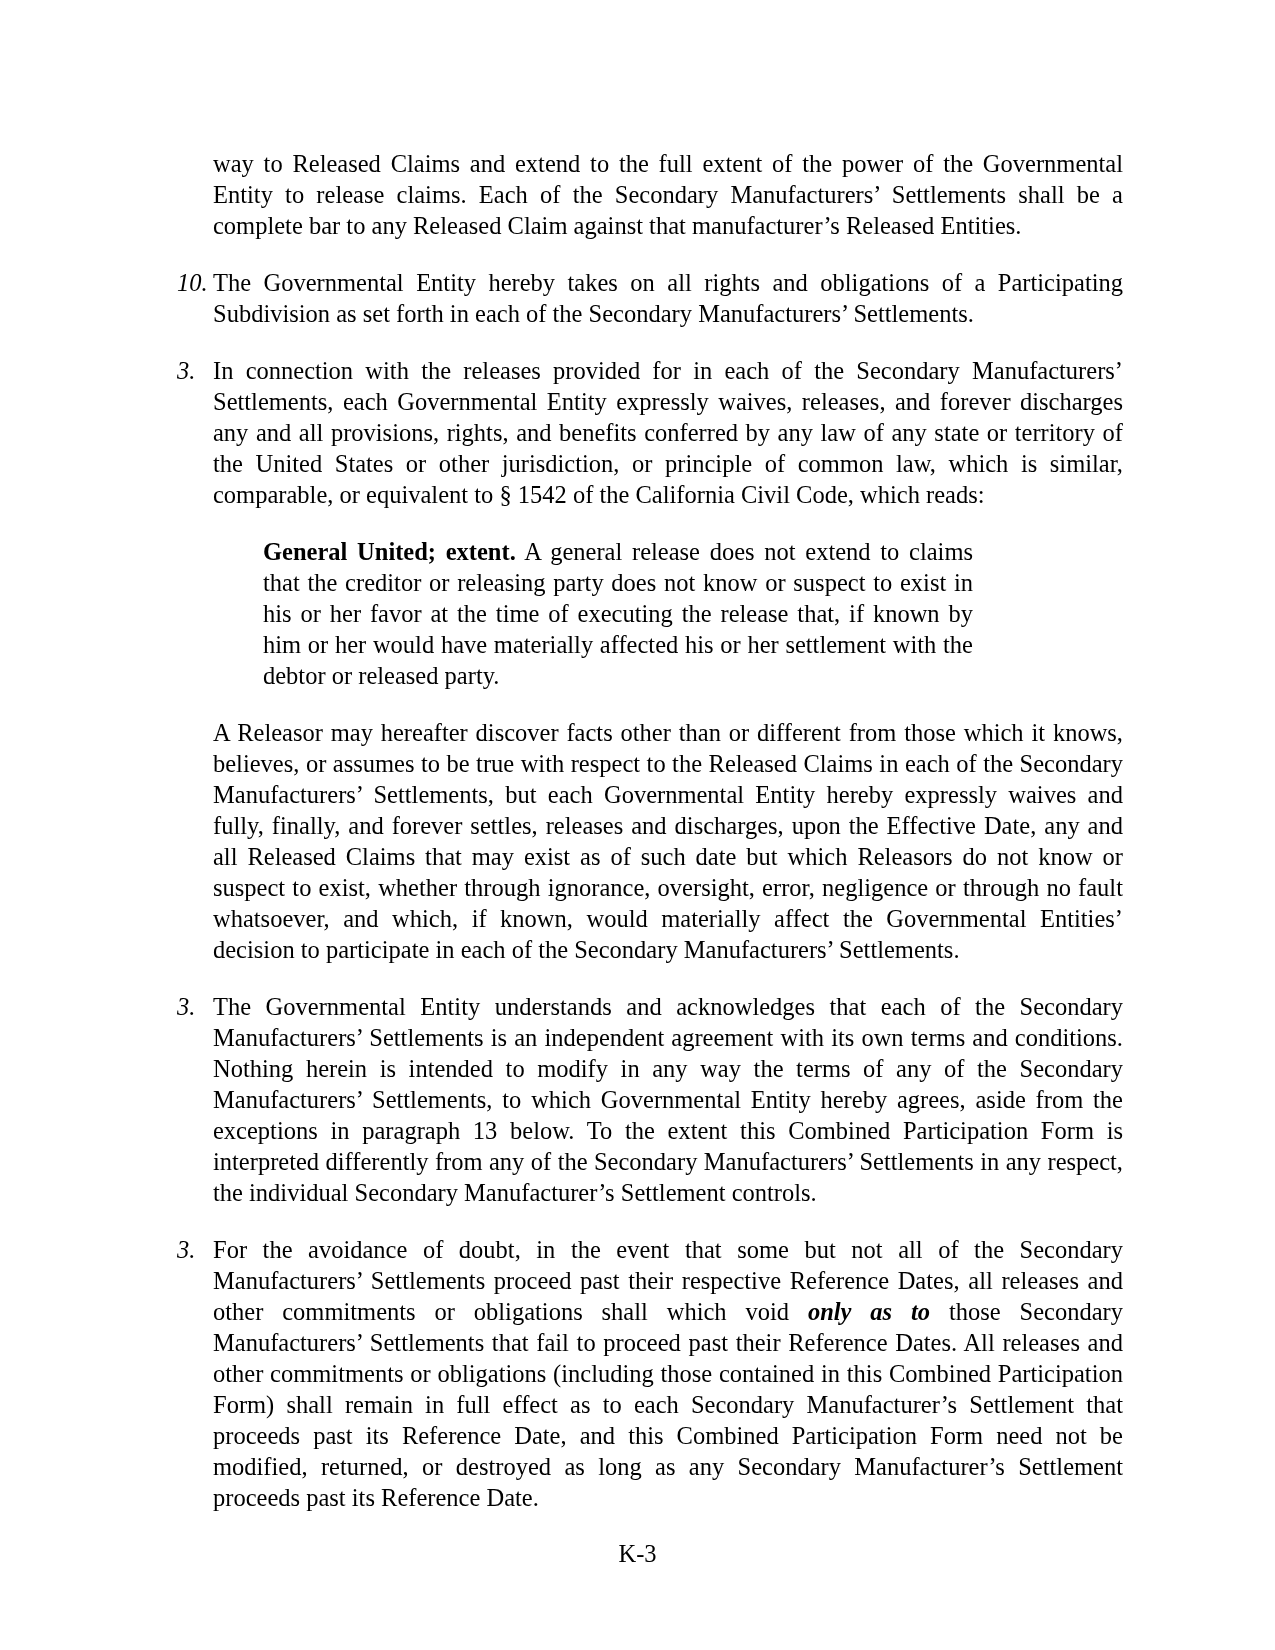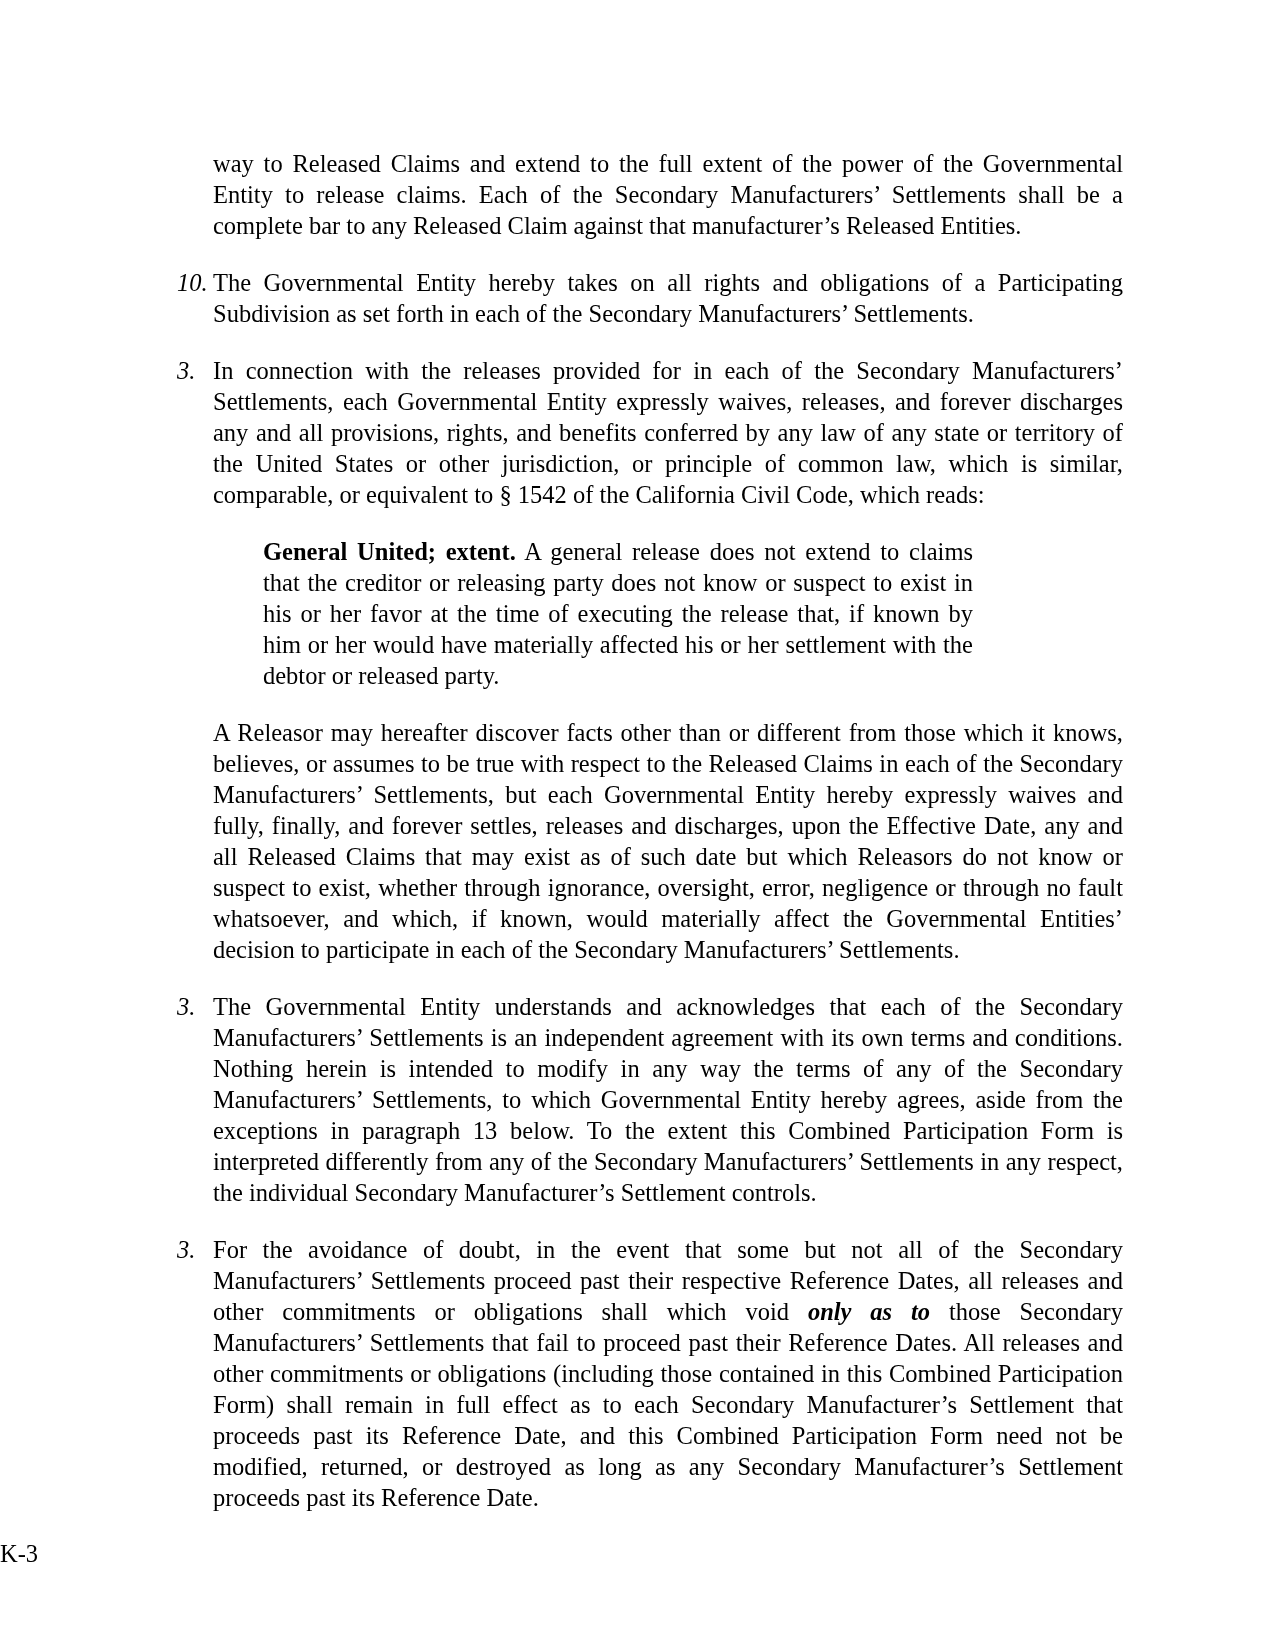--- a/index.html
+++ b/index.html
@@ -46,20 +46,21 @@
     margin: 0 150px 26px 50px;
     text-align: justify;
   }
   .bold { font-weight: bold; }
   .bi { font-weight: bold; font-style: italic; }
   .pagefooter {
     position: absolute;
     top: 1538px;
     left: 0;
     width: 100%;
+    text-align: center;
   }
 </style>
 </head>
 <body>
 
 <div class="page">
   <main class="content">
 
     <p class="para">way to Released Claims and extend to the full extent of the power of the Governmental Entity to release claims.  Each of the Secondary Manufacturers’ Settlements shall be a complete bar to any Released Claim against that manufacturer’s Released Entities.</p>
 

